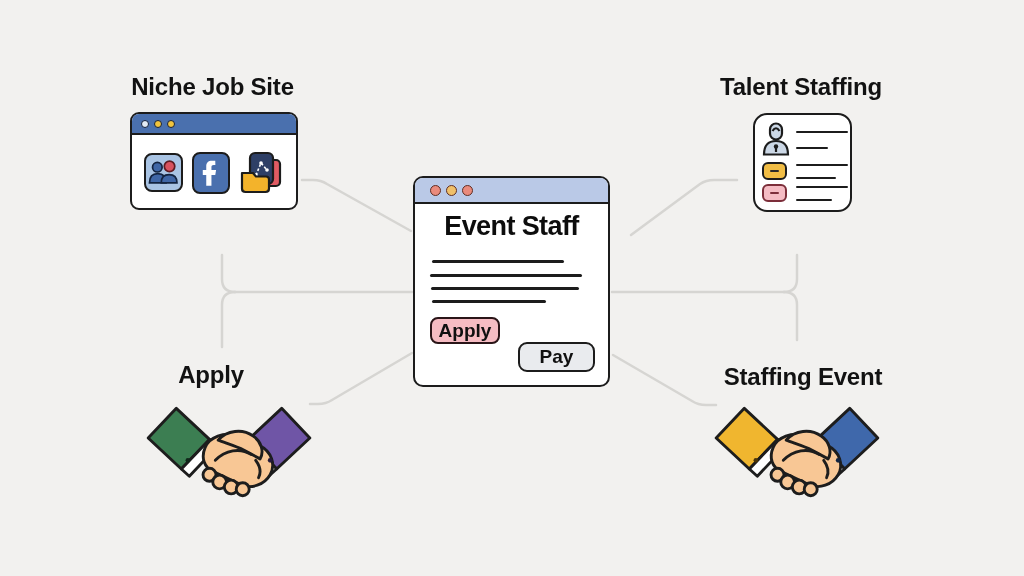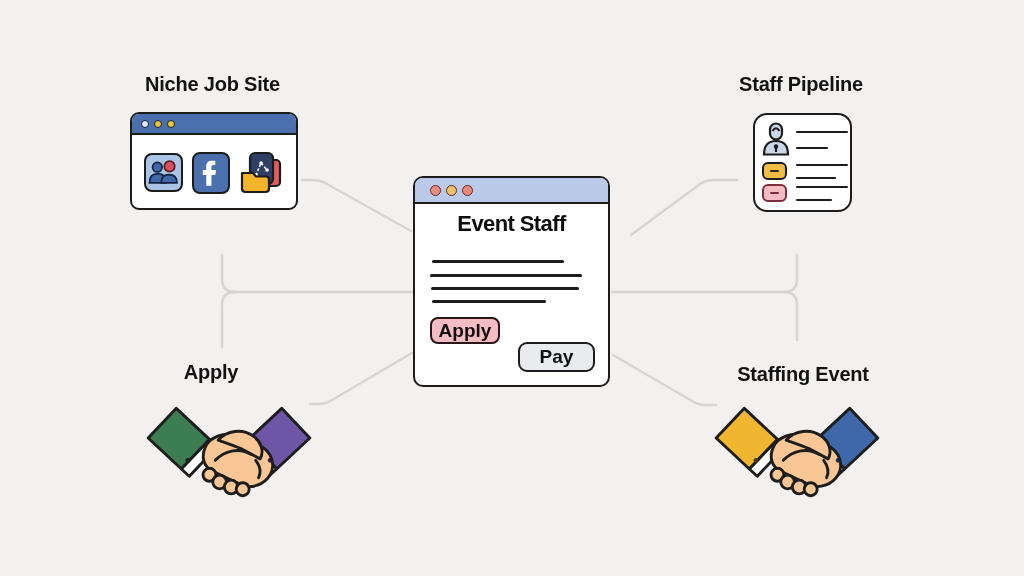--- a/index.html
+++ b/index.html
@@ -7,21 +7,21 @@
     width:1024px;height:576px;overflow:hidden;
     background:#f2f1ef;
     font-family:"Liberation Sans","DejaVu Sans",sans-serif;
     color:#141414;
   }
   .stage{position:relative;width:1024px;height:576px;}
   .connectors{position:absolute;left:0;top:0;z-index:0;}
 
   .label{
     position:absolute;z-index:2;text-align:center;
-    font-size:20px;font-weight:700;color:#121212;letter-spacing:-0.2px;
+    font-size:24px;font-weight:700;color:#121212;letter-spacing:-0.2px;
   }
   .niche-label{left:110px;top:73px;width:205px;}
   .talent-label{left:698px;top:73px;width:206px;}
   .apply-label{left:130px;top:361px;width:162px;}
   .staffing-label{left:698px;top:363px;width:210px;}
 
   
   .browser{
     position:absolute;z-index:1;background:#fff;
     border:2.6px solid #1c1c1c;border-radius:10px;overflow:hidden;
@@ -59,21 +59,21 @@
   .badge.pink{border-color:#7c2e3a;}
   .badge .dash{width:9px;height:2.6px;border-radius:2px;background:#2a2a2a;}
   .badge.pink .dash{background:#7c2e3a;}
 
   
   .event-card{left:413px;top:176px;width:197px;height:211px;}
   .event-card .browser-bar{height:26px;padding-left:15px;gap:5px;}
   .event-card .dot{width:11px;height:11px;border:1.9px solid #5e2e24;}
   .event-title{
     margin:7px 0 0 0;text-align:center;
-    font-size:22px;font-weight:700;letter-spacing:-0.6px;color:#0d0d0d;
+    font-size:27px;font-weight:700;letter-spacing:-0.6px;color:#0d0d0d;
   }
   .text-line{position:absolute;height:2.6px;background:#1c1c1c;border-radius:2px;}
   .el1{left:17px;top:82px;width:132px;}
   .el2{left:15px;top:96px;width:152px;}
   .el3{left:16px;top:109px;width:148px;}
   .el4{left:17px;top:122px;width:114px;}
   .btn{
     position:absolute;box-sizing:border-box;border-radius:8px;
     font-family:inherit;font-size:19px;font-weight:700;color:#101010;
     display:flex;align-items:center;justify-content:center;padding:0;cursor:pointer;
@@ -141,21 +141,21 @@
           <circle cx="17" cy="24" r="1.8" fill="#ffffff"></circle>
           <circle cx="22" cy="12" r="1.8" fill="#ffffff"></circle>
           <circle cx="28" cy="19" r="1.8" fill="#ffffff"></circle>
           <path d="M3,22 h11 l3,3.5 h10 q3,0 3,3 v9 q0,3.5 -3.5,3.5 H6.5 Q3,41 3,37.5 Z" fill="#f3b32b" stroke="#1c1c1c" stroke-width="2.2" stroke-linejoin="round"></path>
         </svg>
       </div>
 
     </div>
   </div>
 
-  <div class="label talent-label">Staff Pipeline</div>
+  <div class="label talent-label">Talent Staffing</div>
 
   <div class="talent-card">
     <svg class="tp-item" style="left:7px;top:7px;" width="28" height="35" viewBox="0 0 28 35">
       <g stroke="#1c1c1c" stroke-width="2.2">
         <path d="M2,32.5 Q2,19 14,19 Q26,19 26,32.5 Z" fill="#ccd8e6"></path>
         <rect x="8" y="1.5" width="12" height="16" rx="6" fill="#ccd8e6"></rect>
         <path d="M10.5,9 Q14,3.5 17.5,9" fill="none"></path>
       </g>
       <circle cx="14" cy="24.5" r="2.2" fill="#1c1c1c"></circle>
       <rect x="12.9" y="25" width="2.2" height="5" fill="#1c1c1c"></rect>

